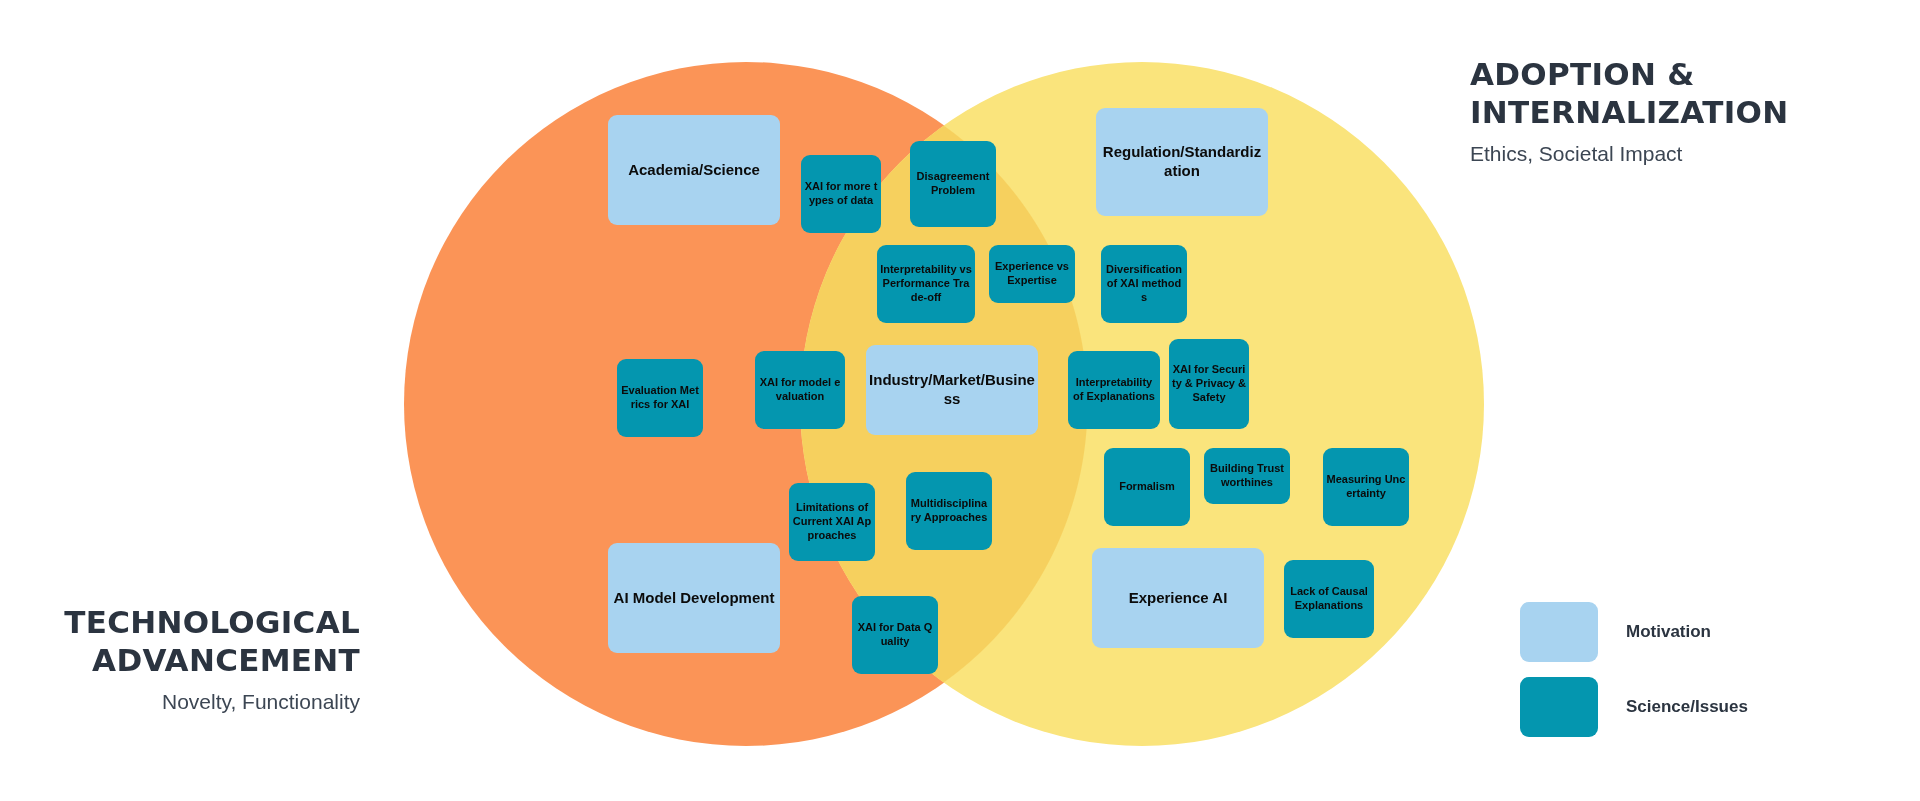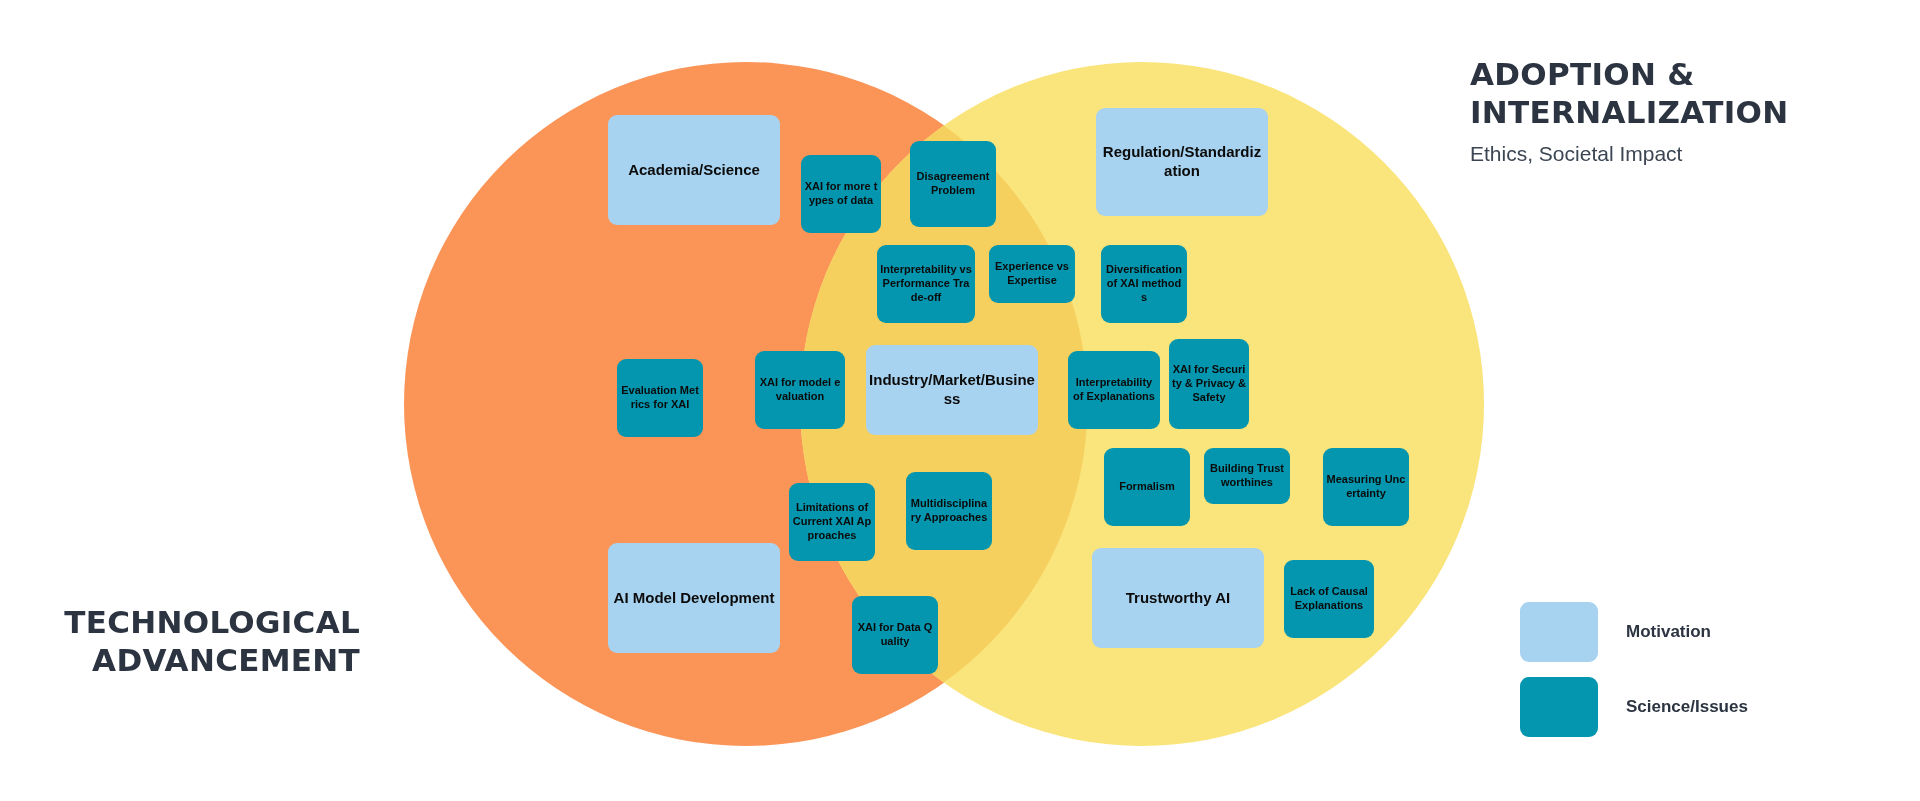--- a/index.html
+++ b/index.html
@@ -192,32 +192,33 @@
       <div class="node problem" style="left: 789px; top: 483px; width: 86px; height: 78px; font-size: 11px;">
         <span class="label">Limitations of Current XAI Approaches</span>
       </div>
       <div class="node problem" style="left: 906px; top: 472px; width: 86px; height: 78px; font-size: 11px;">
         <span class="label">Multidisciplinary Approaches</span>
       </div>
       <div class="node motivation" style="left: 608px; top: 543px; width: 172px; height: 110px; font-size: 15px;">
         <span class="label">AI Model Development</span>
       </div>
       <div class="node motivation" style="left: 1092px; top: 548px; width: 172px; height: 100px; font-size: 15px;">
-        <span class="label">Trustworthy AI</span>
+        <span class="label">Experience AI</span>
       </div>
       <div class="node problem" style="left: 1284px; top: 560px; width: 90px; height: 78px; font-size: 11px;">
         <span class="label">Lack of Causal Explanations</span>
       </div>
       <div class="node problem" style="left: 852px; top: 596px; width: 86px; height: 78px; font-size: 11px;">
         <span class="label">XAI for Data Quality</span>
       </div>
     </div>
 
   <div class="heading-block" id="heading-left">
     <div class="heading-title">TECHNOLOGICAL ADVANCEMENT</div>
+    <div class="heading-sub">Novelty, Functionality</div>
   </div>
 
   <div class="heading-block" id="heading-right">
     <div class="heading-title">ADOPTION &amp; INTERNALIZATION</div>
     <div class="heading-sub">Ethics, Societal Impact</div>
   </div>
 
   <div id="legend">
       <div class="legend-row">
         <div class="legend-swatch motivation"></div>

